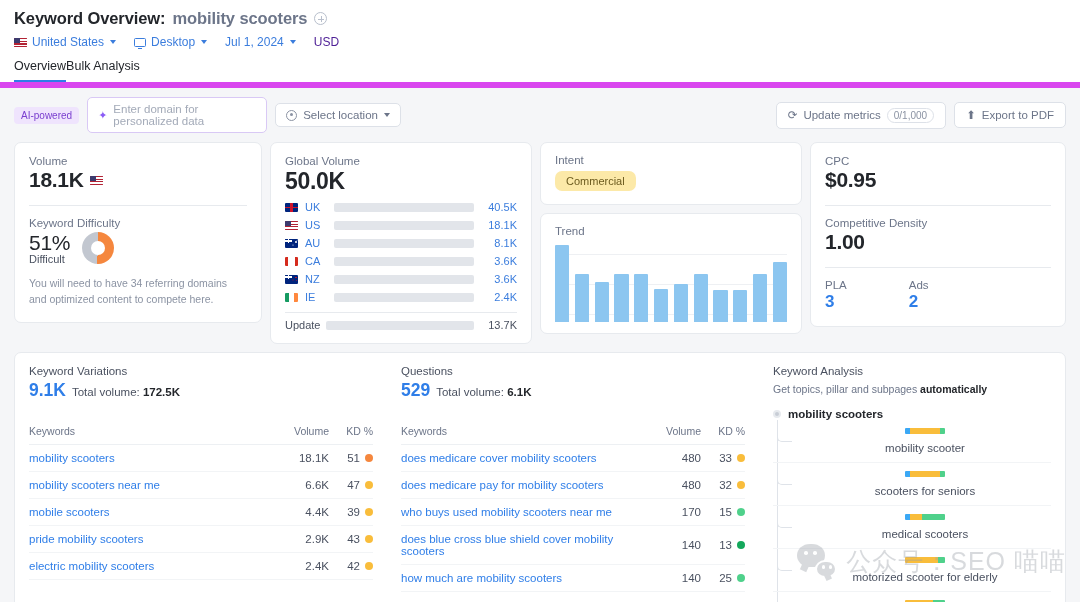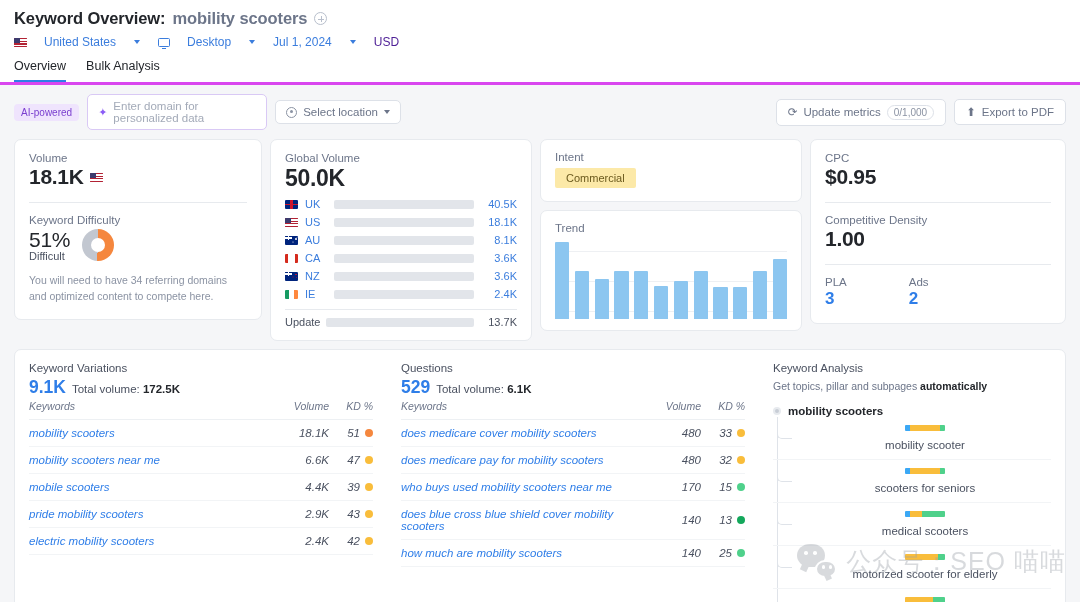--- a/index.html
+++ b/index.html
@@ -16,21 +16,21 @@
   
   .hdr { background:#fff; padding: 9px 14px 0 14px; }
   .hdr-title { font-size: 16.5px; font-weight: 700; color:#23262b; letter-spacing:-0.1px; display:flex; align-items:center; gap:7px;}
   .hdr-title .kw { color:#6c7589; font-weight:700; }
   .plus-ic { width:13px; height:13px; border:1.3px solid #b8bfcc; border-radius:50%; position:relative; display:inline-block; }
   .plus-ic:before, .plus-ic:after { content:""; position:absolute; background:#b8bfcc; }
   .plus-ic:before { left:2.6px; top:5.5px; width:6.4px; height:1.3px; }
   .plus-ic:after { top:2.6px; left:5.5px; height:6.4px; width:1.3px; }
 
   .hdr-ctrls { display:flex; align-items:center; gap:18px; margin-top:7px; font-size:12px; }
-  .ctrl { display:flex; align-items:center; gap:17px; color:#3b7ddd; cursor:pointer; }
+  .ctrl { display:flex; align-items:center; gap:5px; color:#3b7ddd; cursor:pointer; }
   .ctrl.plain { color:#4c1d95; cursor:default; }
   .caret { width:0;height:0;border-left:3.6px solid transparent;border-right:3.6px solid transparent;border-top:4.4px solid #3b7ddd; margin-left:1px; }
   .flag { width:13px; height:9px; display:inline-block; border-radius:1px; position:relative; overflow:hidden; }
   .flag-us { background:#b22234; }
   .flag-us:before { content:""; position:absolute; inset:0; background:
      repeating-linear-gradient(#b22234 0 1.3px, #fff 1.3px 2.6px); }
   .flag-us:after { content:""; position:absolute; left:0; top:0; width:6px; height:5px; background:#3c3b6e; }
   .flag-uk { background:#00247d; }
   .flag-uk:before{content:"";position:absolute;inset:0;
     background:
@@ -51,21 +51,21 @@
   .flag-nz:after{content:"";position:absolute;right:1.5px;top:2px;width:1.6px;height:1.6px;background:#cf142b;border-radius:50%;
     box-shadow:-3px 2.5px 0 -0.2px #cf142b, 0.5px 3px 0 -0.3px #cf142b;}
   .flag-ca { background:#fff; }
   .flag-ca:before{content:"";position:absolute;left:0;top:0;bottom:0;width:3.4px;background:#d52b1e;}
   .flag-ca:after{content:"";position:absolute;right:0;top:0;bottom:0;width:3.4px;background:#d52b1e;
     box-shadow:-4.8px 0 0 -3px #d52b1e;}
   .flag-ie { background:linear-gradient(to right,#169b62 0 33.3%, #fff 33.3% 66.6%, #ff883e 66.6% 100%); }
   .mon-ic { width:12px; height:9px; border:1.3px solid #3b7ddd; border-radius:1.5px; position:relative; }
   .mon-ic:after { content:""; position:absolute; left:3.2px; bottom:-3.4px; width:4px; height:1.3px; background:#3b7ddd; }
 
-  .tabs { display:flex; gap:20px; padding: 10px 14px 0 14px; background:#fff; border-bottom:3px solid #d946ef;}
+  .tabs { display:flex; padding: 10px 14px 0 14px; background:#fff; border-bottom:6px solid #d946ef;}
   .tab { padding-bottom:7px; font-size:12.5px; color:#23262b; cursor:pointer; border-bottom:2.2px solid transparent; }
   .tab.active { border-bottom-color:#2f7ee8; font-weight:400; }
 
   
   .toolbar { display:flex; align-items:center; padding:9px 14px; background:#f5f6f8; }
   .ai-badge { background:#efe4fd; color:#7a3fcf; font-size:10px; padding:3px 7px; border-radius:4px; margin-right:8px; font-weight:400;}
   .dom-input { display:flex; align-items:center; gap:6px; background:#fff; border:1px solid #d9c9f5; border-radius:5px; padding:5px 10px; width:180px; }
   .dom-input .ph { color:#a3aab8; font-size:11.5px; }
   .spark { color:#8b5cf6; font-size:11px; line-height:1; }
   .loc-sel { display:flex; align-items:center; gap:6px; background:#fff; border:1px solid #dde1e8; border-radius:5px; padding:5px 10px; margin-left:8px; color:#6c7589; font-size:11.5px; }
@@ -103,21 +103,21 @@
   .gv-track { flex:1; height:9px; background:#e2e5ea; border-radius:2px; overflow:hidden; }
   .gv-fill { height:100%; background:#3ba8f5; border-radius:2px; }
   .gv-fill.hi { background:#0f67c9; }
   .gv-val { width:36px; text-align:right; color:#3b7ddd; font-size:11px; }
   .gv-sep { height:1px; background:#e7eaee; margin:9px 0 4px; }
   .gv-row.other .gv-cc { color:#4a5160; width:34px; }
   .gv-row.other .gv-val { color:#4a5160; }
 
   
   .c-intent { padding:11px 14px 13px; }
-  .intent-pill { display:inline-block; background:#fce9a8; color:#6b5a1e; font-size:11px; padding:4px 11px; border-radius:2px; margin-top:5px; }
+  .intent-pill { display:inline-block; background:#fce9a8; color:#6b5a1e; font-size:11px; padding:4px 11px; border-radius:7px; margin-top:5px; }
   
   .c-trend { padding:11px 14px 10px; }
   .trend-chart { position:relative; height:78px; margin-top:8px; display:flex; align-items:flex-end; gap:5.5px; padding-bottom:1px;}
   .trend-chart .gline { position:absolute; left:0; right:0; height:1px; background:#eef0f3; }
   .tbar { flex:1; background:#8cc6f0; border-radius:1px 1px 0 0; position:relative; z-index:1;}
 
   .cpc-foot { display:flex; gap:62px; }
   .cpc-foot .num { font-size:17px; font-weight:700; color:#2f7ee8; margin-top:1px;}
 
   
@@ -127,21 +127,21 @@
   .col { padding:0 14px; }
   .col-a { width:372px; }
   .col-b { width:372px; }
   .col-c { flex:1; }
   .col-title { font-size:11.5px; color:#4a5160; }
   .col-count { display:flex; align-items:baseline; gap:6px; margin-top:3px; }
   .col-count .n { font-size:17.5px; font-weight:700; color:#2f7ee8; }
   .col-count .tv { font-size:11.5px; color:#4a5160; }
   .col-count .tv b { font-weight:700; color:#23262b; }
 
-  table { width:100%; border-collapse:collapse; margin-top:2px;font-style:italic; }
+  table { width:100%; border-collapse:collapse; margin-top:24px; }
   th { font-size:10.5px; color:#6c7589; font-weight:400; text-align:left; padding:0 0 7px; border-bottom:1px solid #edf0f3;}
   th.r, td.r { text-align:right; }
   td { font-size:11.5px; padding:7px 0; border-bottom:1px solid #f2f4f6; }
   td.kw a { color:#2f7ee8; text-decoration:none; }
   td.vol { color:#4a5160; width:54px;}
   td.kd { width:44px; }
   .kd-cell { display:inline-flex; align-items:center; gap:5px; justify-content:flex-end; width:100%; color:#4a5160;}
   .dot { width:8px; height:8px; border-radius:50%; display:inline-block; }
 
   

